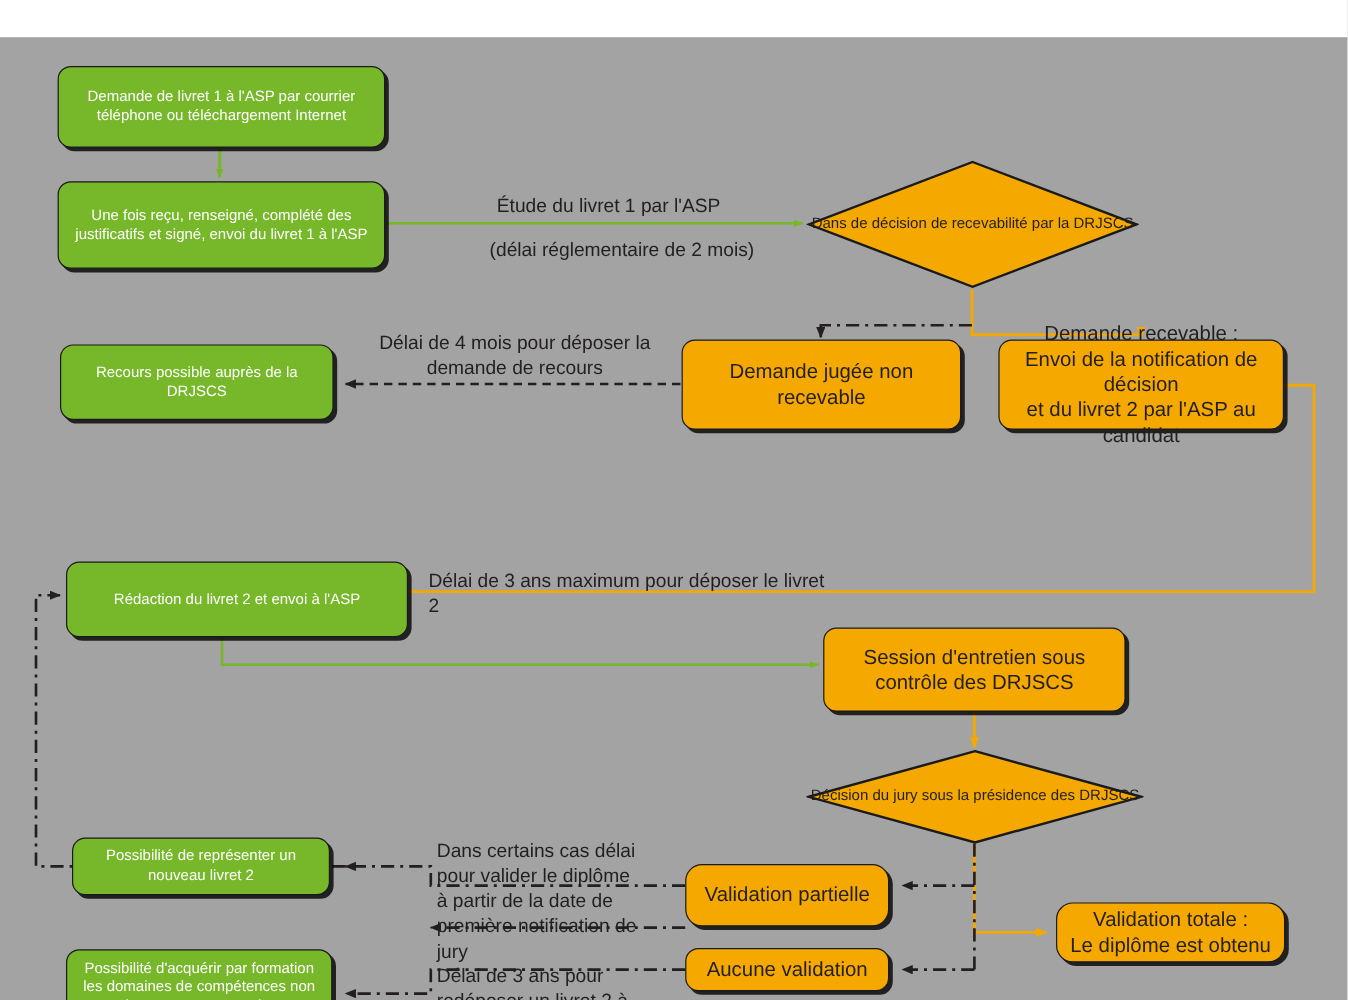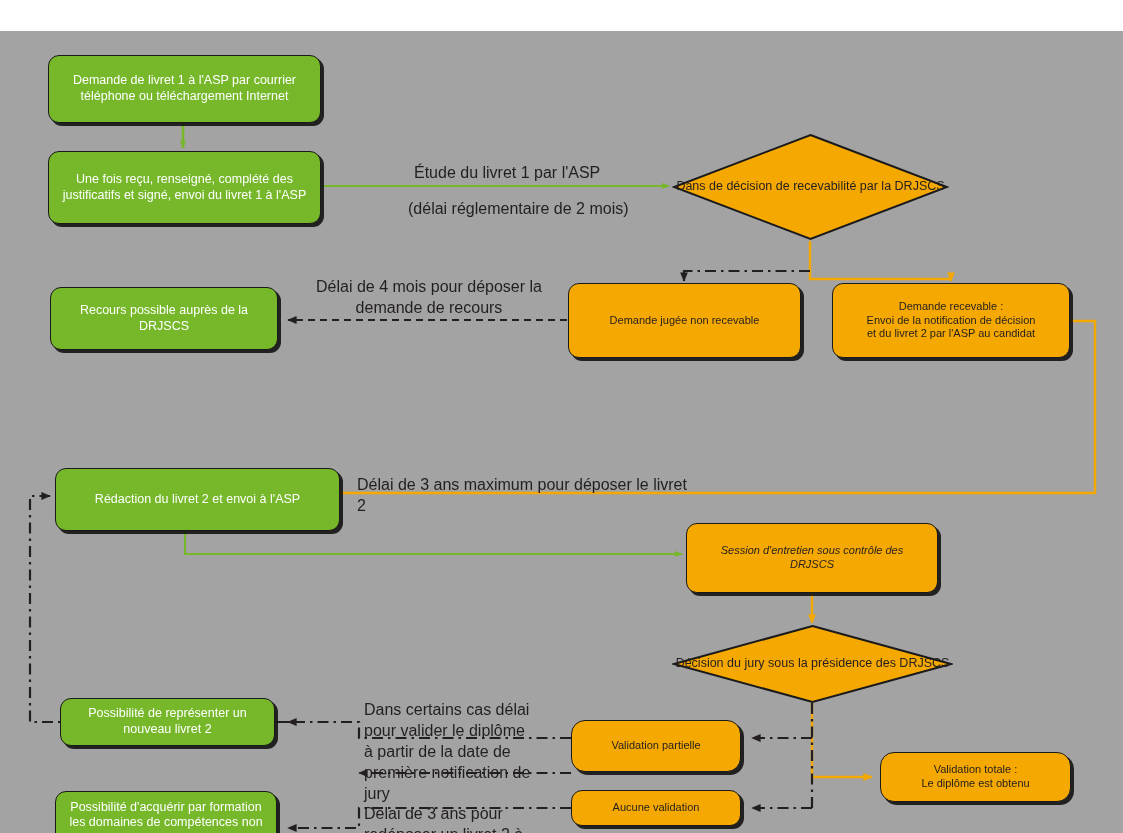--- a/index.html
+++ b/index.html
@@ -42,21 +42,21 @@
     box-shadow: 3px 3px 0 rgba(0,0,0,0.80);
   }
   .green {
     background: #76B82A;
     color: #ffffff;
     font-size: 12.5px;
   }
   .orange {
     background: #F5A800;
     color: #231f20;
-    font-size: 11px;
+    font-size: 17px;
   }
   .diamond-wrap {
     position: absolute;
     z-index: 3;
   }
   .diamond-wrap svg {
     position: absolute;
     left: 0;
     top: 0;
   }
@@ -163,21 +163,21 @@
   </div>
 
   <div class="node node-box green" style="left:50px; top:256px; width:228px; height:63px; padding:6px 10px;">
     <span>Recours possible auprès de la DRJSCS</span>
   </div>
 
   <div class="node node-box green" style="left:55px; top:437px; width:285px; height:63px; padding:6px 10px;">
     <span>Rédaction du livret 2 et envoi à l'ASP</span>
   </div>
 
-  <div class="node node-box orange" style="left:686px; top:492px; width:252px; height:70px; padding:6px 26px;font-style:italic;">
+  <div class="node node-box orange" style="left:686px; top:492px; width:252px; height:70px; padding:6px 26px;">
     <span>Session d'entretien sous contrôle des DRJSCS</span>
   </div>
 
   <div class="diamond-wrap" style="left:672px; top:593px; width:281px; height:80px;">
     <svg width="281" height="80" viewBox="0 0 281 80">
       <polygon points="140.5,2 279,40 140.5,78 2,40" fill="#F5A800" stroke="#1a1a1a" stroke-width="2"></polygon>
     </svg>
     <div class="diamond-label">Décision du jury sous la présidence des DRJSCS</div>
   </div>
 

